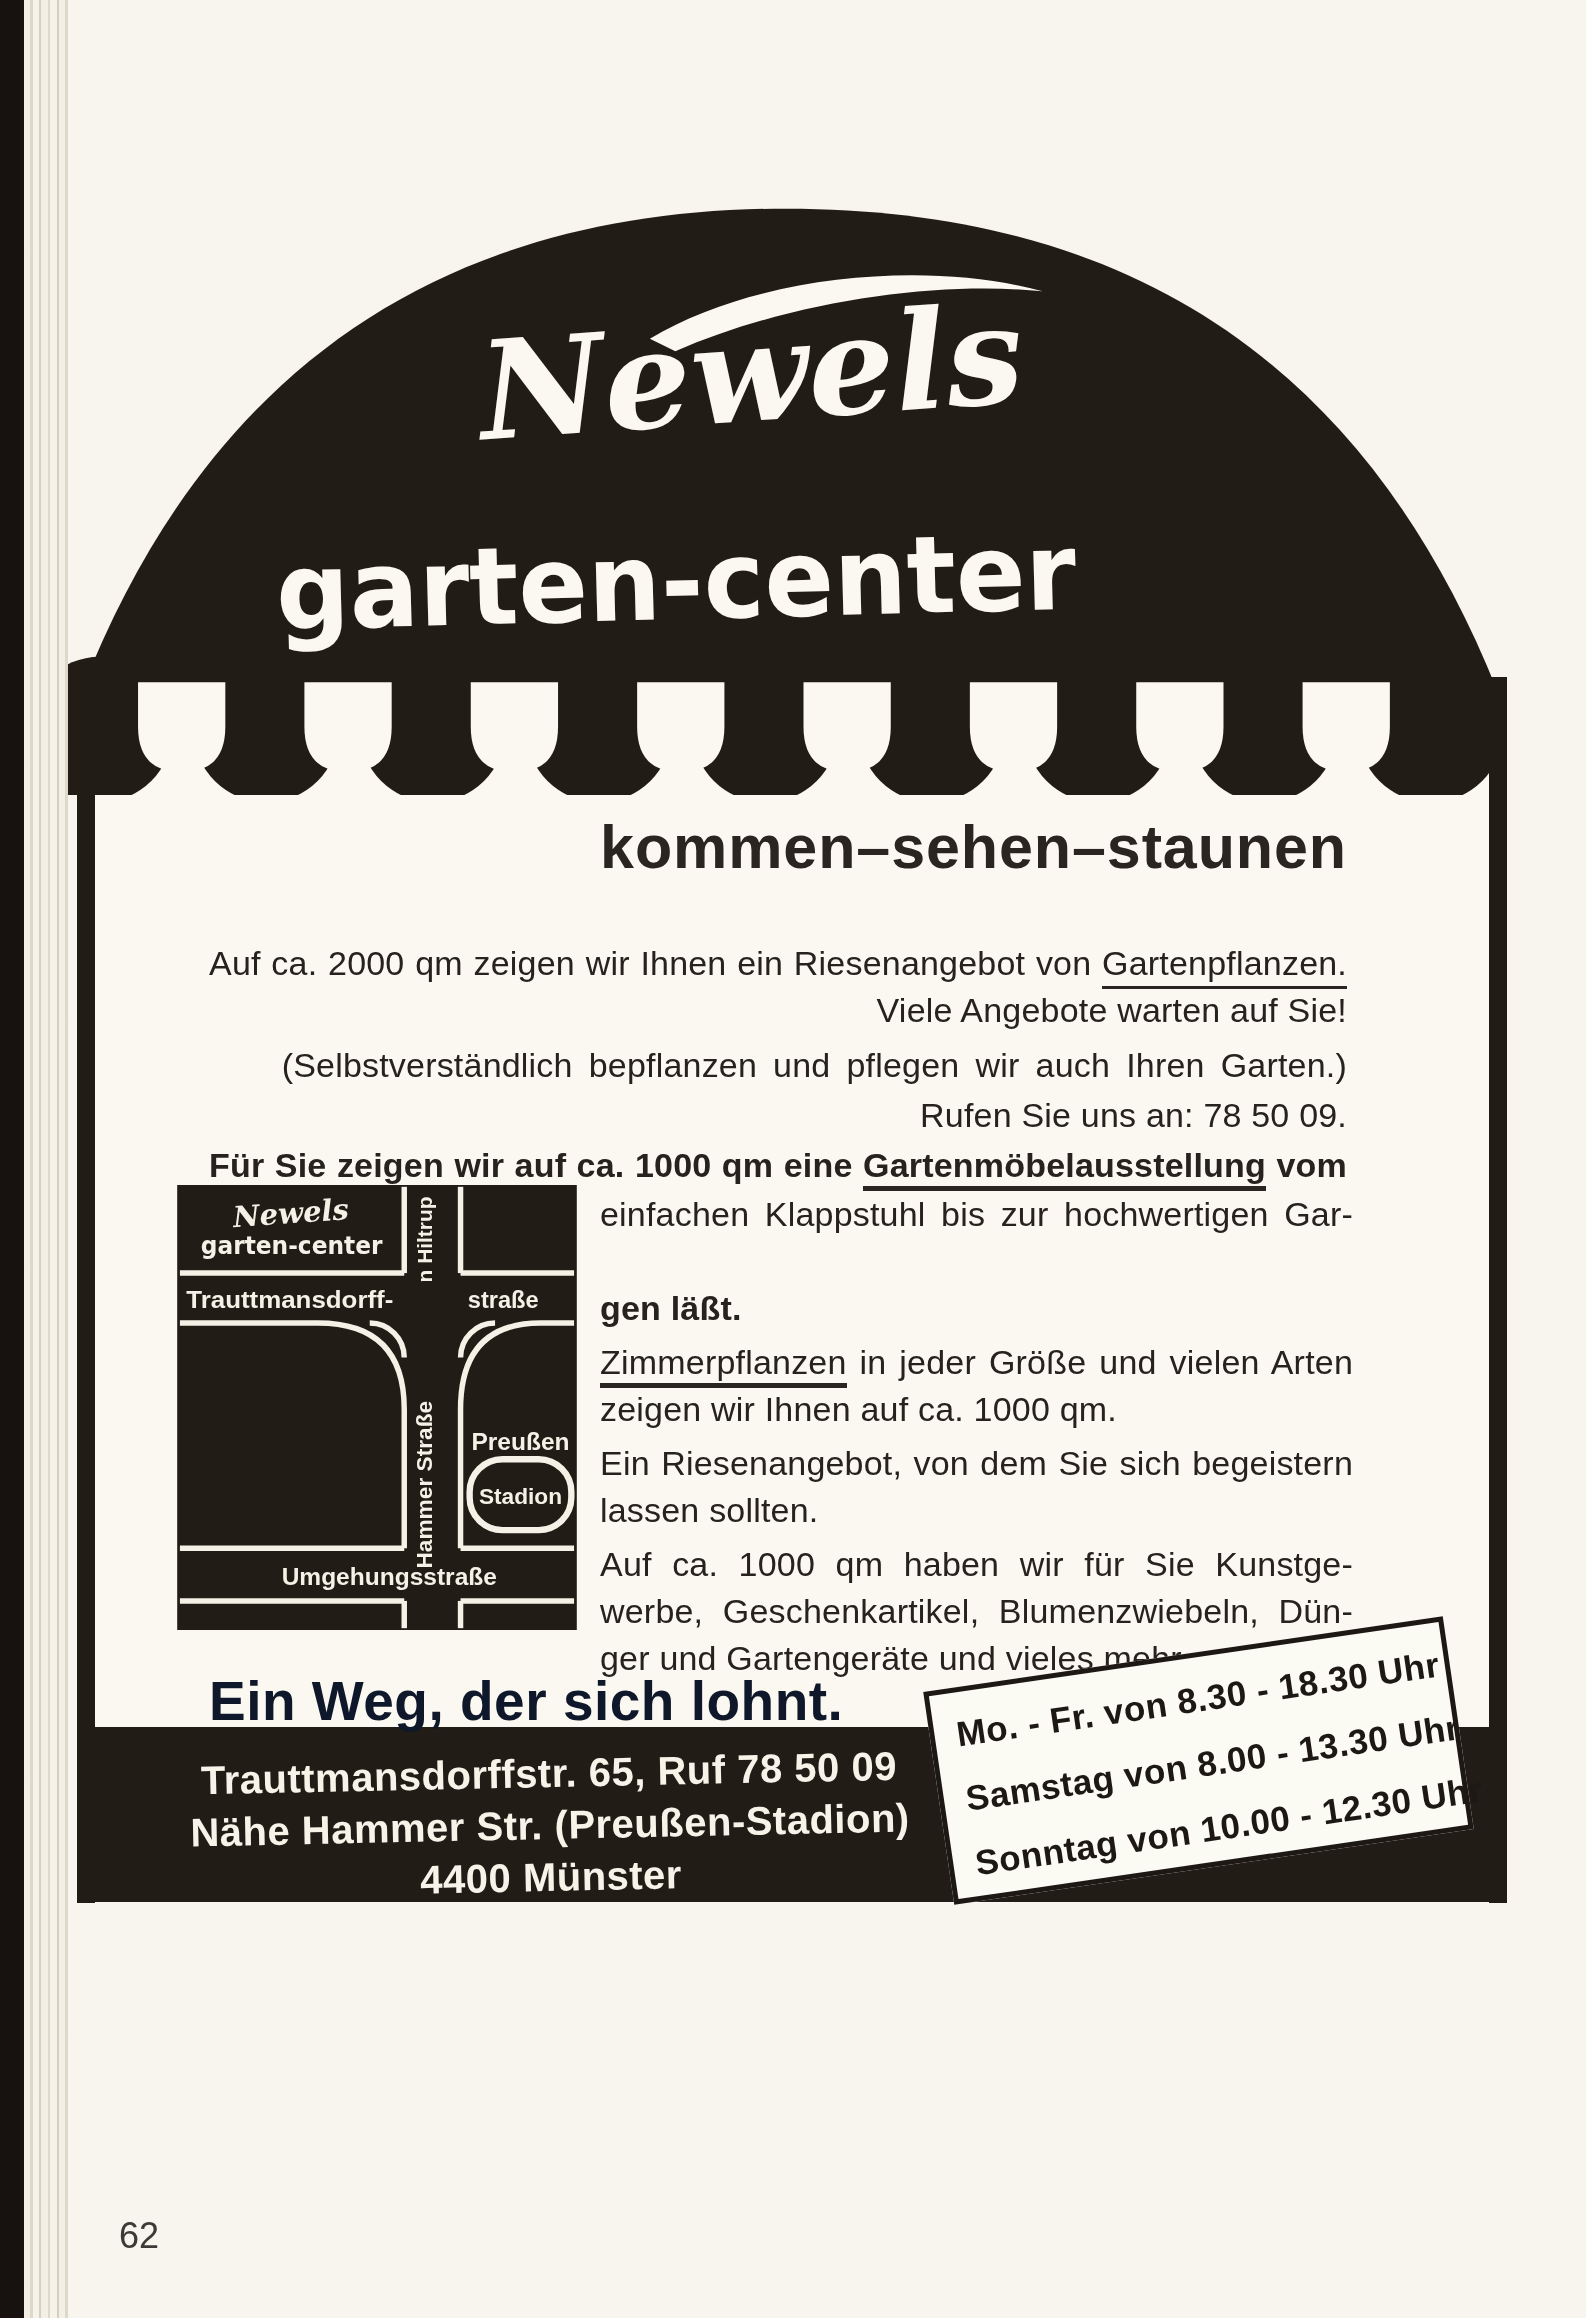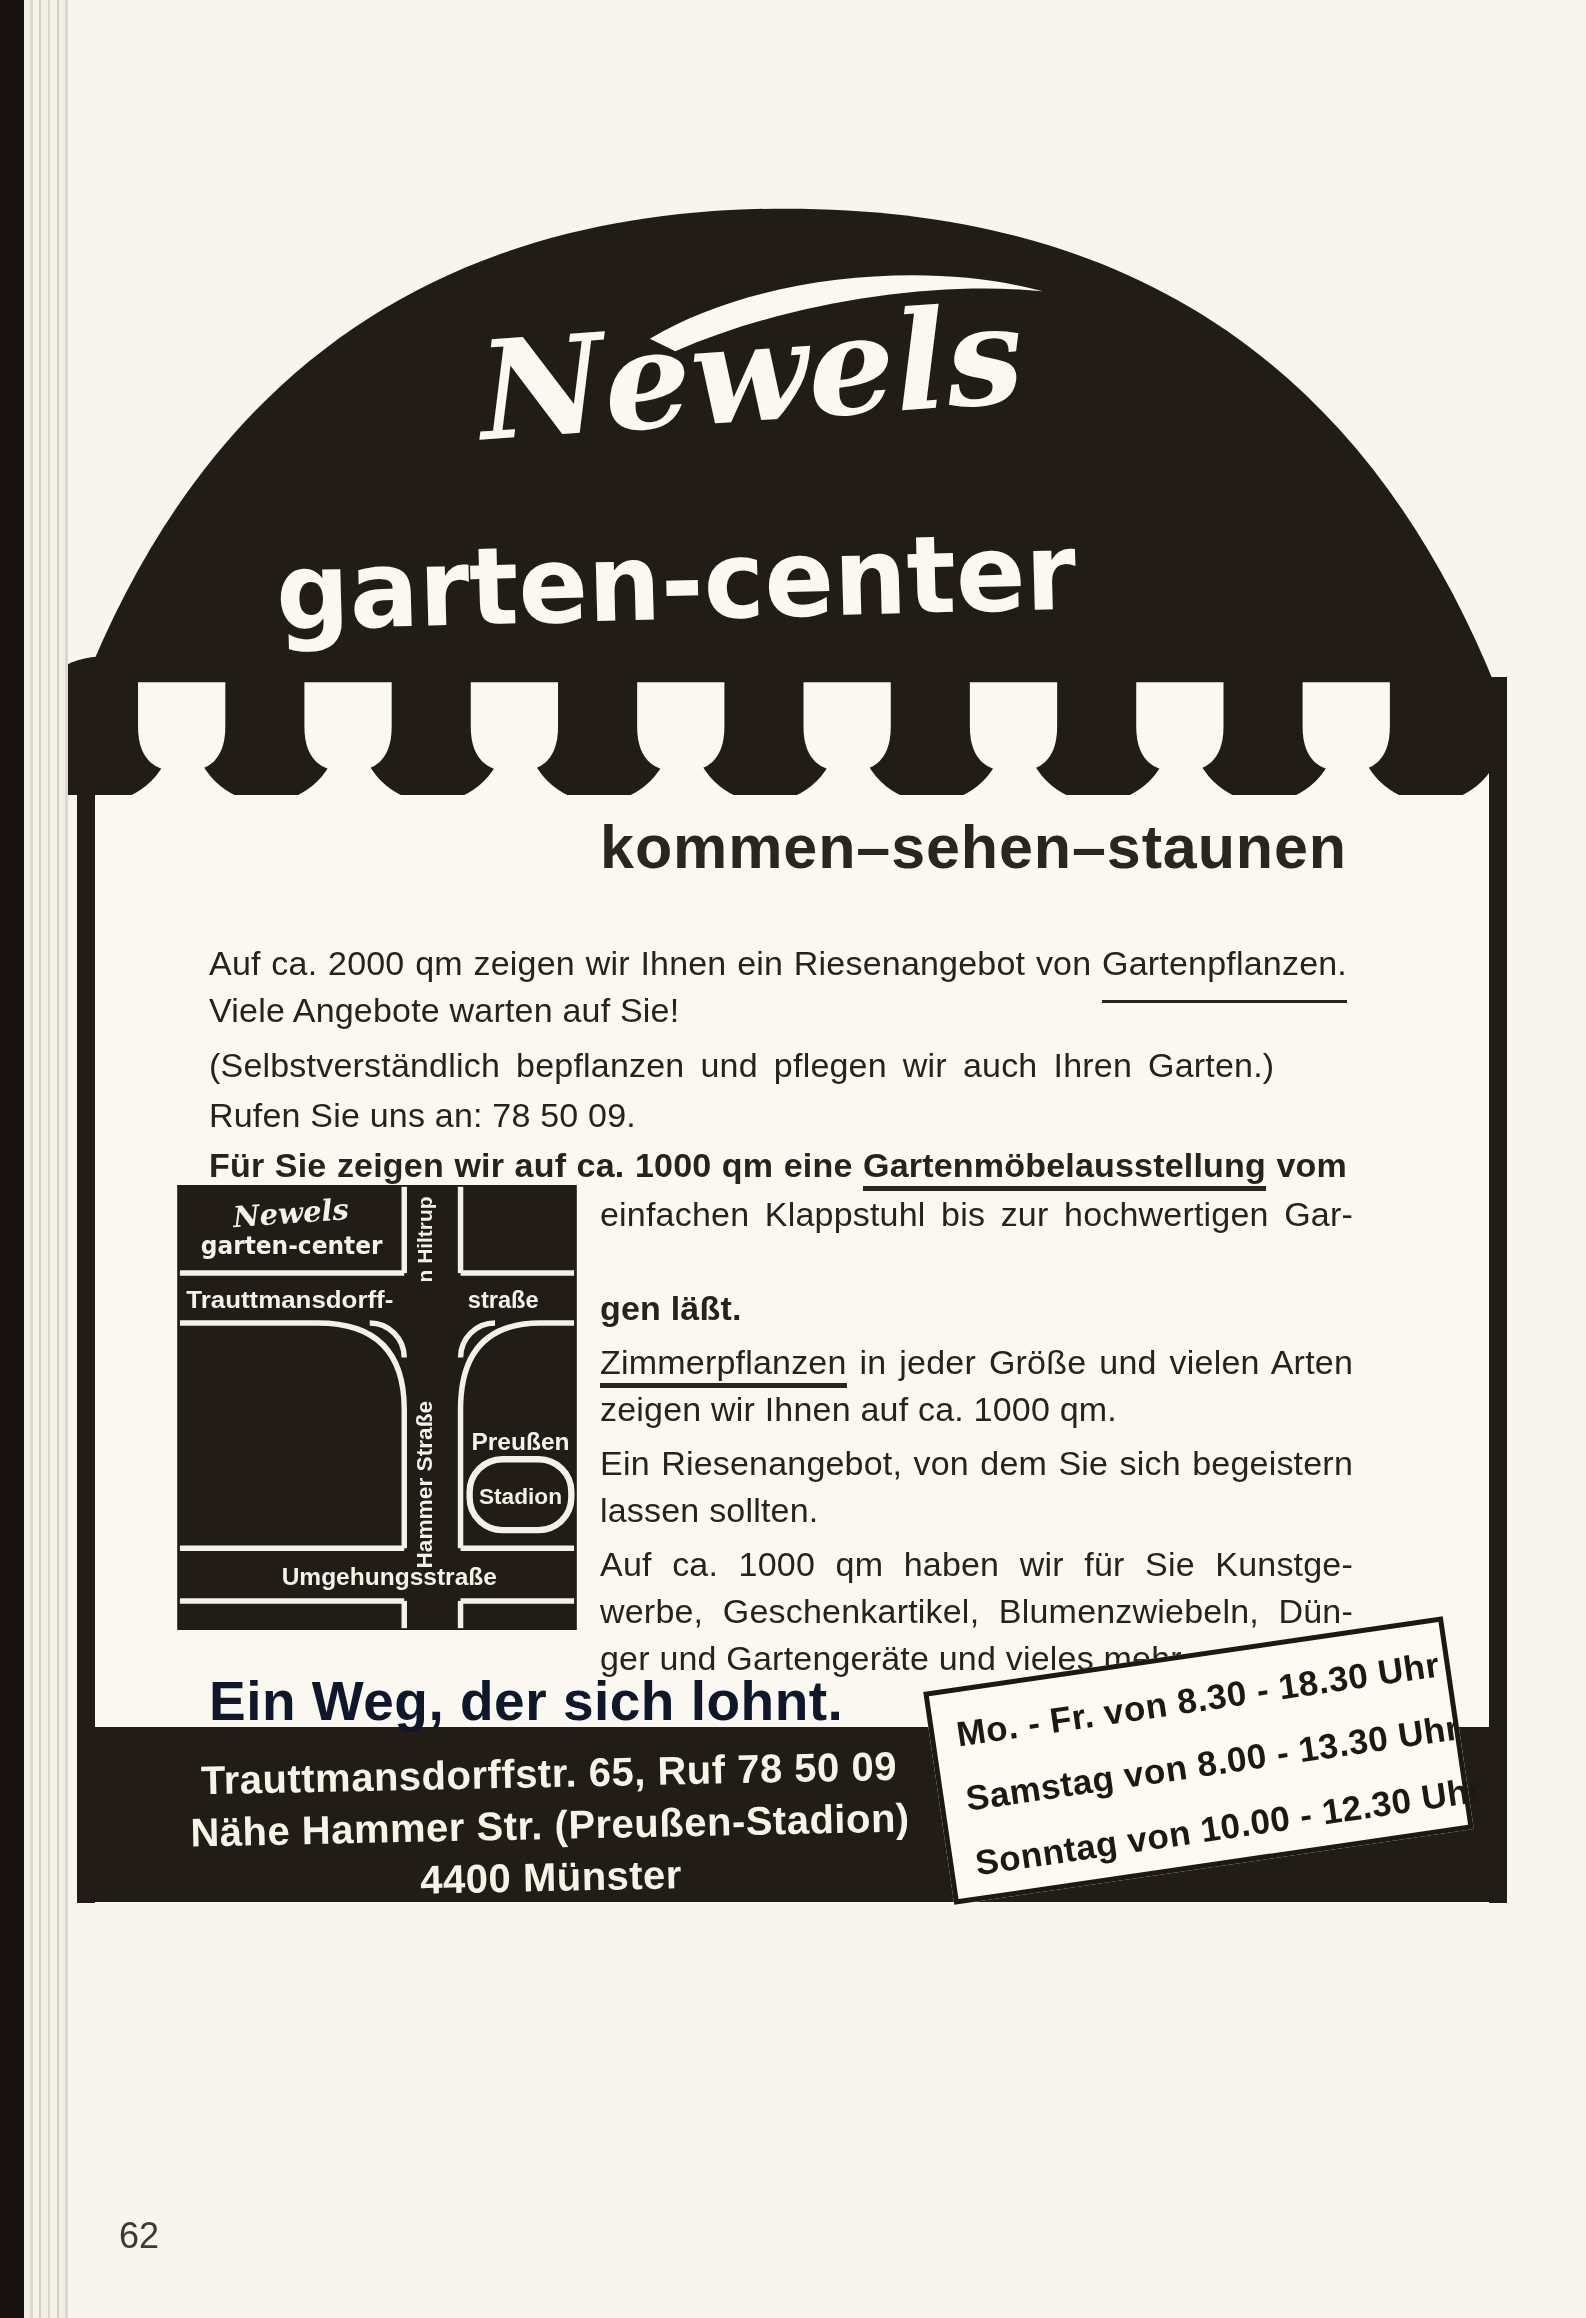--- a/index.html
+++ b/index.html
@@ -17,25 +17,25 @@
   .footer-text{position:absolute;left:118px;top:1747px;width:864px;text-align:center;color:#f6f3e9;
     font-weight:bold;font-size:40px;line-height:52px;transform:rotate(-1.2deg);letter-spacing:0.5px;}
   
   .awning{position:absolute;left:68px;top:195px;width:1441px;height:600px;}
   
   .headline{position:absolute;left:209px;top:812px;width:1138px;display:flex;justify-content:flex-end;
     font-weight:bold;font-size:61px;color:#2a2520;letter-spacing:0.9px;}
   
   .bl{position:absolute;font-size:34px;color:#27221d;letter-spacing:0.2px;white-space:nowrap;}
   .blw{position:absolute;font-size:34px;color:#27221d;letter-spacing:0.2px;}
-  .colA{left:209px;width:1138px;}
+  .colA{left:209px;width:1138px;text-align:right;}
   .colB{left:600px;width:753px;}
   .j{text-align:justify;text-align-last:justify;white-space:normal;}
   .ws{word-spacing:6.4px;}
-  .u4{border-bottom:3.6px solid #2a2520;padding-bottom:18px;margin-top:40px;}
+  .u4{border-bottom:3.6px solid #2a2520;padding-bottom:4px;margin-top:40px;}
   .u6{border-bottom:5.5px solid #2a2520;padding-bottom:1.8px;}
   .tagline{position:absolute;left:209px;top:1669px;font-size:55px;font-weight:bold;color:#0f172a;letter-spacing:0.5px;}
   
   .map{position:absolute;left:177px;top:1185px;width:400px;height:445px;}
   
   .hours{position:absolute;left:936px;top:1653px;width:525px;height:215px;background:#fbfaf3;
     border:5.5px solid #1d1814;transform:rotate(-8.3deg);box-sizing:border-box;padding:9px 0 0 22px;}
   .hours div{font-size:35px;font-weight:bold;color:#1d1814;line-height:65px;white-space:nowrap;letter-spacing:0.5px;}
   .pagenum{position:absolute;left:119px;top:2215px;font-size:36px;color:#3c3a37;}
 </style>

